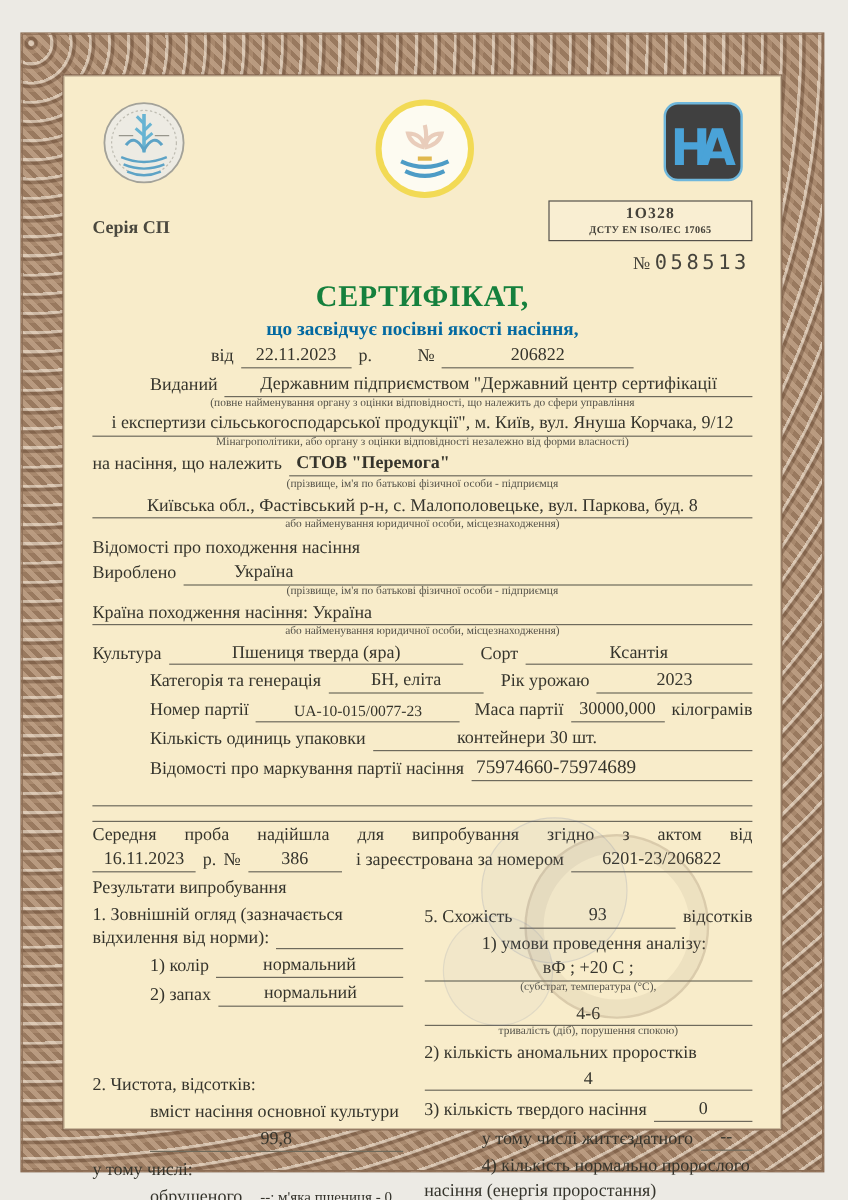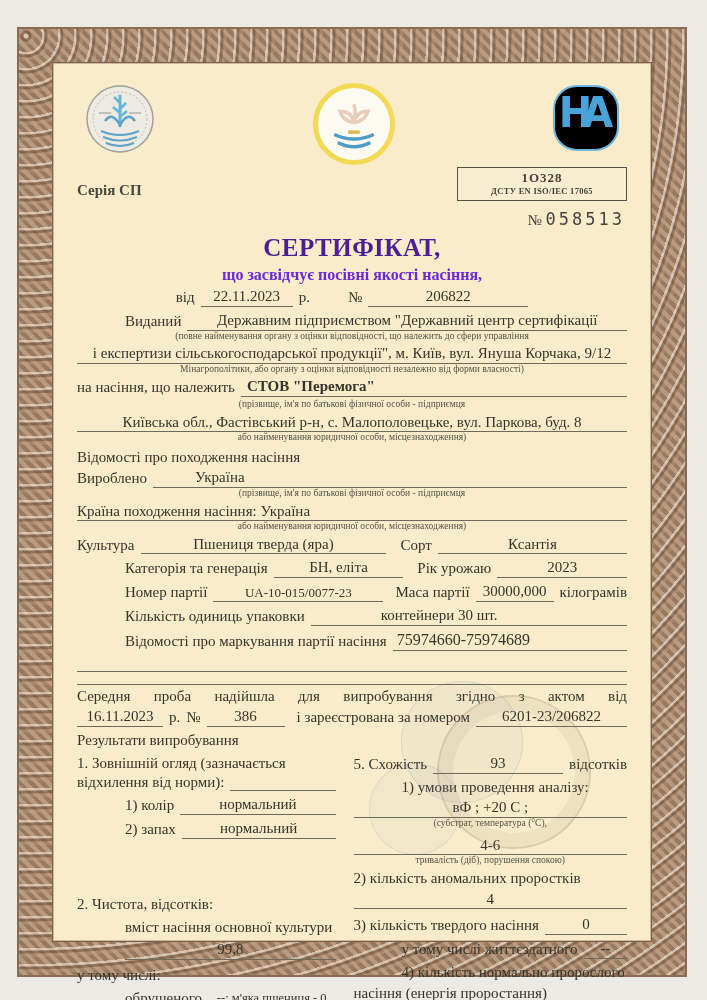--- a/index.html
+++ b/index.html
@@ -26,37 +26,37 @@
   }
   .content{
     position:absolute;inset:0;
     padding:16px 24px 10px 24px;
     font-size:15px;line-height:1.25;
   }
   
   .logo-row{display:flex;justify-content:space-between;align-items:flex-start;height:84px;padding:2px 8px 0 8px;}
   .stamp-left{width:70px;height:72px;margin-top:2px;opacity:.9;}
   .logo-center{width:72px;height:72px;border-radius:50%;border:5px solid #f2da55;background:#fdfbf1;position:relative;margin-top:2px;}
-  .logo-right{width:62px;height:62px;border-radius:24px;background:#000000;border:2px solid #6fb7dc;display:flex;align-items:flex-start;justify-content:center;margin-top:4px;}
+  .logo-right{width:62px;height:62px;border-radius:12px;background:#404040;border:2px solid #6fb7dc;display:flex;align-items:flex-end;justify-content:center;margin-top:4px;}
   .logo-right span{
     font-family:"DejaVu Sans", sans-serif;font-weight:bold;font-size:40px;color:#4aa3d8;
     letter-spacing:-10px;transform:scaleY(1.05);padding-right:10px;
   }
   
   .series-row{display:flex;justify-content:space-between;align-items:flex-start;margin-top:2px;gap:12px;}
   .series{font-weight:bold;font-size:15px;color:#4a483e;margin-top:14px;}
   .certcol{text-align:center;width:170px;}
   .certbox{border:1px solid #55514a;padding:2px 4px 3px 4px;background:rgba(255,255,255,.15);}
   .certbox .l1{font-size:13px;font-weight:bold;letter-spacing:1px;color:#45423a;}
   .certbox .l2{font-size:8.5px;color:#45423a;letter-spacing:.3px;font-weight:bold;}
   .certnum{margin-top:8px;font-size:15px;color:#3f3d36;text-align:right;padding-right:2px;}
   .certnum .digits{font-family:"DejaVu Sans Mono", monospace;font-size:17px;letter-spacing:3px;color:#46443c;}
   
-  .title{Text-align:center;text-align:center;font-size:25px;font-weight:bold;letter-spacing:.5px;margin-top:2px;color:#4c1d95;}
-  .subtitle{text-align:center;font-size:16px;font-weight:bold;margin-top:2px;color:#6d28d9;}
+  .title{Text-align:center;text-align:center;font-size:25px;font-weight:bold;letter-spacing:.5px;margin-top:2px;color:#15803d;}
+  .subtitle{text-align:center;font-size:16px;font-weight:bold;margin-top:2px;color:#0369a1;}
   .dateline{display:flex;justify-content:center;align-items:flex-end;gap:6px;margin-top:2px;font-size:15px;}
   .dateline .b{font-weight:normal;}
   .u{border-bottom:1px solid #6e6a5c;text-align:center;}
   .grow{flex:1 1 auto;}
   .hint{font-size:9.5px;color:#55534a;text-align:center;line-height:1.2;}
   .row{display:flex;align-items:flex-end;gap:6px;}
   .lbl{white-space:nowrap;}
   .b{font-weight:bold;}
   .sect-title{text-align:left;font-size:15px;margin-top:4px;}
   .fullline{border-bottom:1px solid #6e6a5c;height:14px;}

